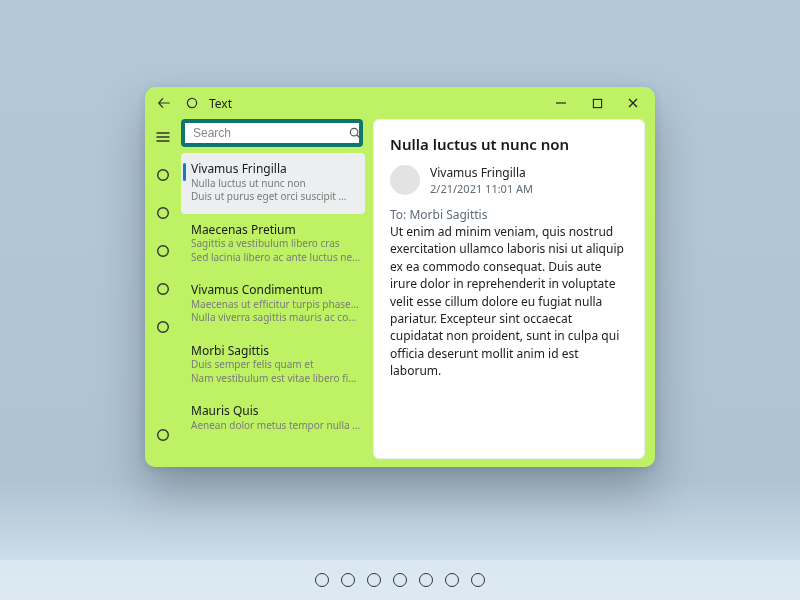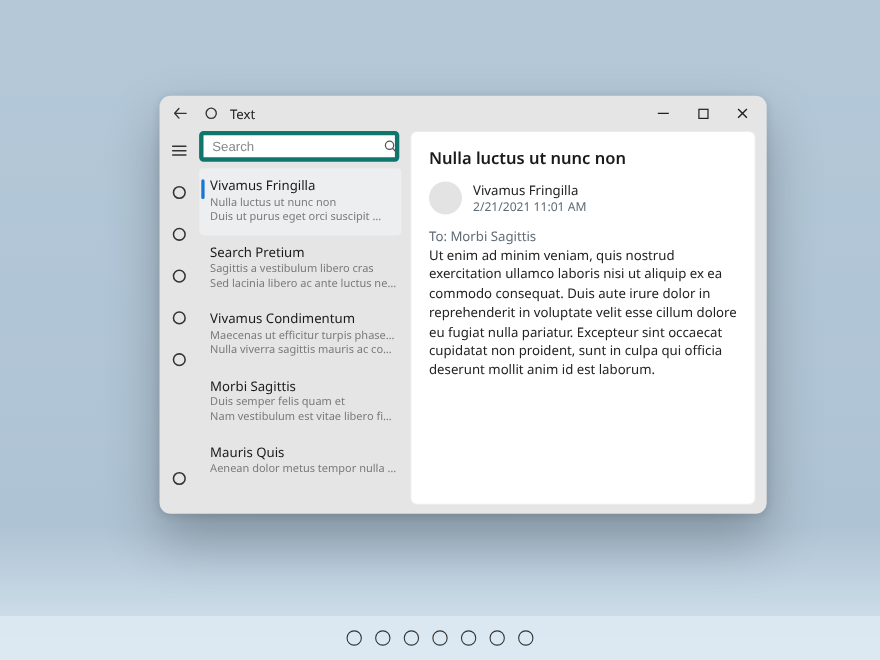--- a/index.html
+++ b/index.html
@@ -5,22 +5,22 @@
   * { box-sizing: border-box; margin: 0; padding: 0; }
   html, body { width: 800px; height: 600px; overflow: hidden; }
   body {
     font-family: "Segoe UI", -apple-system, system-ui, sans-serif;
     background: linear-gradient(180deg, #b4c8d8 0%, #aec3d4 80%, #dce9f2 100%);
     position: relative;
   }
   .window {
     position: absolute;
     left: 145px; top: 87px;
-    width: 552px; height: 380px;
-    background: #e5e5e5;
+    width: 510px; height: 380px;
+    background: #bef264;
     border-radius: 10px;
     box-shadow: 0 24px 48px rgba(0,0,0,.25), 0 2px 8px rgba(0,0,0,.12);
     display: flex; flex-direction: column;
   }
   .titlebar {
     height: 32px;
     display: flex; align-items: center;
     padding: 0 4px;
   }
   .tb-left { display: flex; align-items: center; gap: 6px; padding-left: 4px; }
@@ -220,21 +220,21 @@
           </span>
         </div>
       </div>
       <div class="list" id="list">
           <div class="item selected">
             <div class="title">Vivamus Fringilla</div>
             <div class="line">Nulla luctus ut nunc non</div>
             <div class="line">Duis ut purus eget orci suscipit malesuada</div>
           </div>
           <div class="item">
-            <div class="title">Search Pretium</div>
+            <div class="title">Maecenas Pretium</div>
             <div class="line">Sagittis a vestibulum libero cras</div>
             <div class="line">Sed lacinia libero ac ante luctus nec interdum</div>
           </div>
           <div class="item">
             <div class="title">Vivamus Condimentum</div>
             <div class="line">Maecenas ut efficitur turpis phasellus</div>
             <div class="line">Nulla viverra sagittis mauris ac convallis</div>
           </div>
           <div class="item">
             <div class="title">Morbi Sagittis</div>

